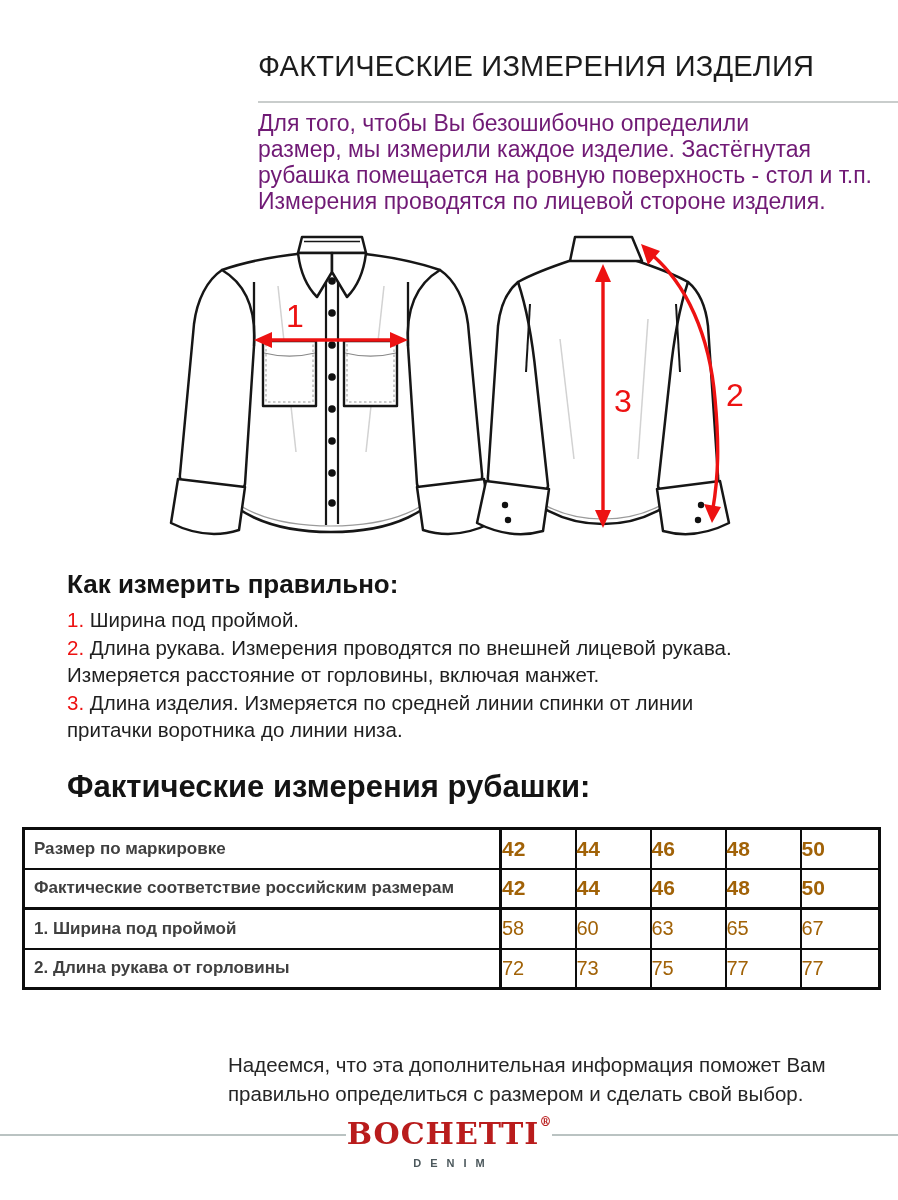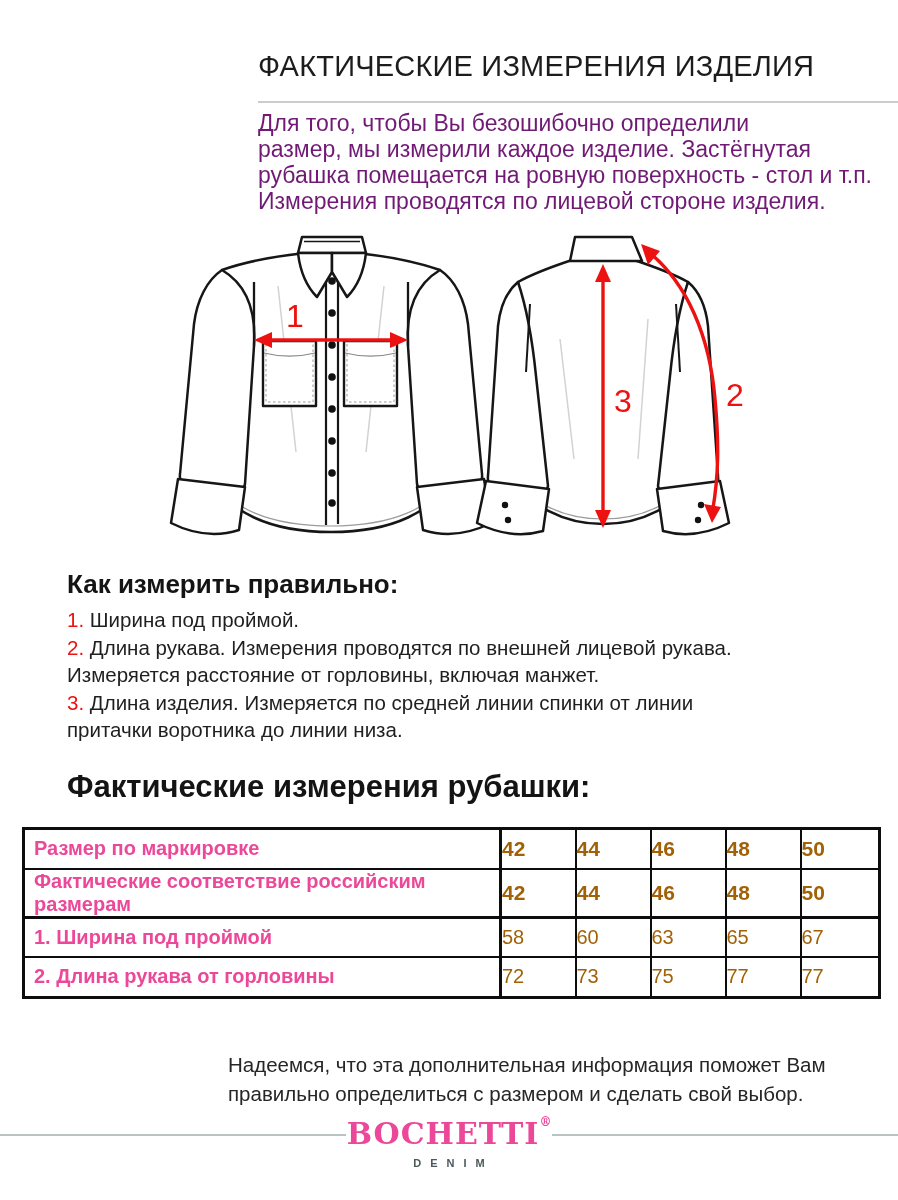--- a/index.html
+++ b/index.html
@@ -24,21 +24,21 @@
   .howto-heading { position:absolute; left:67px; top:569px; font-size:26px; font-weight:700; color:#141414; }
   .howto-list { position:absolute; left:67px; top:606px; width:805px; font-size:20.5px; line-height:27.5px; color:#1f1f1f; }
   .howto-item { }
   .red-num { color:#ed1212; }
 
   .meas-heading { position:absolute; left:67px; top:769px; font-size:31px; font-weight:700; color:#141414; }
 
   .meas-table { position:absolute; left:22px; top:827px; width:856px; border-collapse:collapse;
                 border:3px solid #0d0d0d; table-layout:fixed; }
   .meas-table td { border:2px solid #0d0d0d; height:40px; vertical-align:middle; }
-  .meas-table td.lbl { font-weight:700; font-size:20px; padding-left:9px; border-right-width:3px; color:#ec4899; }
+  .meas-table td.lbl { font-weight:700; font-size:17px; padding-left:9px; border-right-width:3px; color:#404040; }
   .meas-table td.val { font-size:20px; color:#a16207; }
   .meas-table tr.szrow td.val { font-weight:700; font-size:21px; }
   .meas-table tr.thick td { border-bottom-width:3px; }
 
   .outro { position:absolute; left:228px; top:1051px; width:670px; font-size:20.5px;
            line-height:28.5px; color:#262626; }
 
   .footer-line { position:absolute; top:1134px; height:2px; background:#bac3c2; }
   .footer-line.left { left:0; width:346px; }
   .footer-line.right { left:552px; width:346px; }
@@ -221,16 +221,16 @@
         <td class="val">77</td>
       </tr>
     </tbody>
   </table>
 
   <div class="outro preline">Надеемся, что эта дополнительная информация поможет Вам
 правильно определиться с размером и сделать свой выбор.</div>
 
   <div class="footer-line left"></div>
   <div class="footer-line right"></div>
-  <div class="brand" style="color: #ec4899;"><span>BOCHETTI</span><sup>®</sup></div>
+  <div class="brand" style="color: #b91c1c;"><span>BOCHETTI</span><sup>®</sup></div>
   <div class="brand-sub" style="color: rgb(76, 88, 92);">DENIM</div>
 
 </div>
 
 </body></html>

